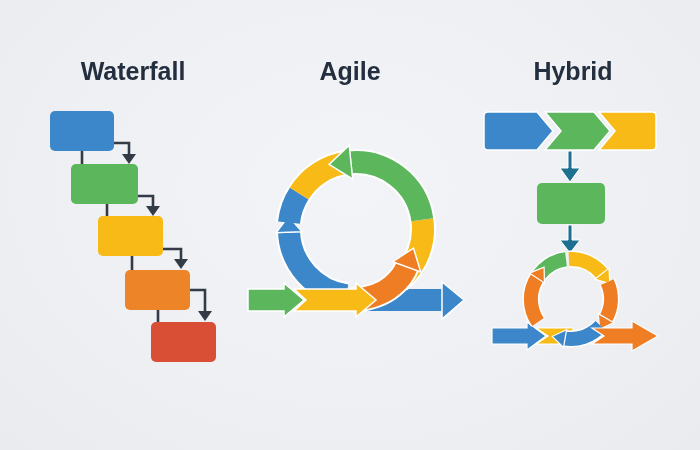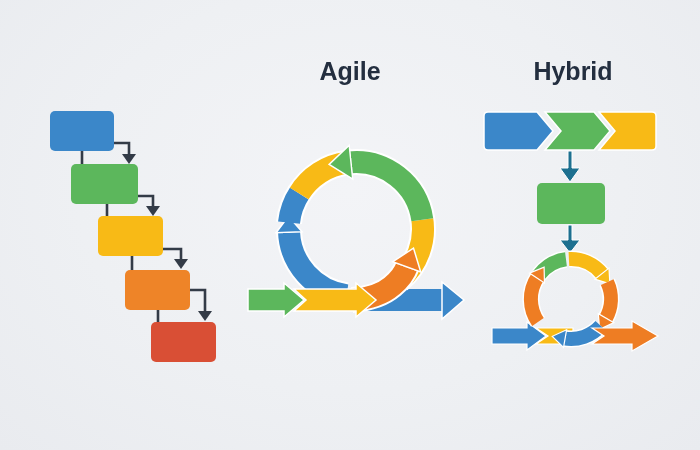--- a/index.html
+++ b/index.html
@@ -19,20 +19,21 @@
   #title-waterfall{left:33px;}
   #title-agile{left:250px;}
   #title-hybrid{left:473px;}
   svg{position:absolute;left:0;top:0;}
 </style>
 </head>
 <body>
 
 <div class="canvas">
 
+  <div class="col-title" id="title-waterfall">Waterfall</div>
   <div class="col-title" id="title-hybrid">Hybrid</div>
   <div class="col-title" id="title-agile">Agile</div>
 
   <svg width="700" height="450" viewBox="0 0 700 450">
     <defs>
       <marker id="mh-green-big" markerUnits="userSpaceOnUse" markerWidth="30" markerHeight="40" refX="3" refY="20" orient="auto">
         <path d="M1,3 L23,20 L1,37 Z" stroke="#ffffff" stroke-width="1.5" fill="#5cb75c"></path>
       </marker>
       <marker id="mh-blue-big" markerUnits="userSpaceOnUse" markerWidth="22" markerHeight="32" refX="2" refY="15" orient="auto">
         <path d="M1,2 L17,15 L1,28 Z" stroke="#ffffff" stroke-width="1.5" fill="#3b87c9"></path>

